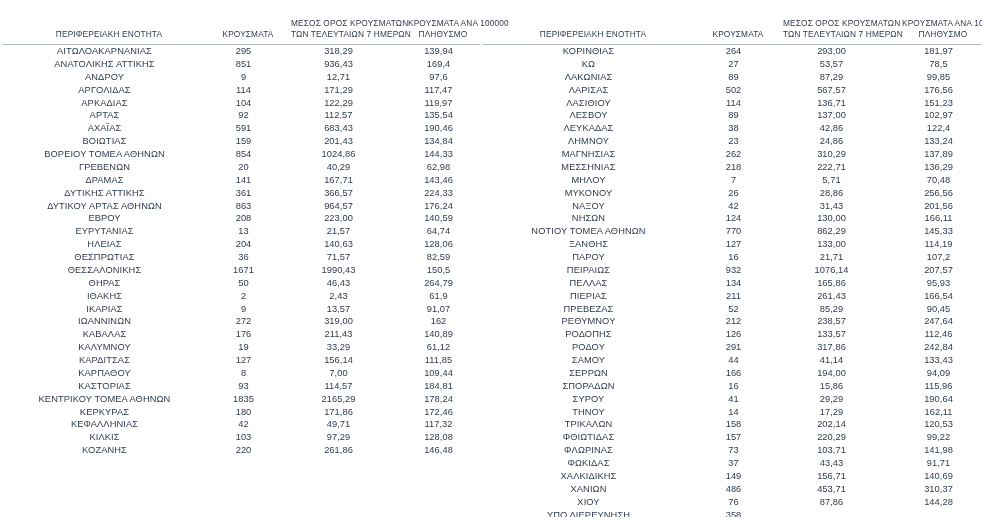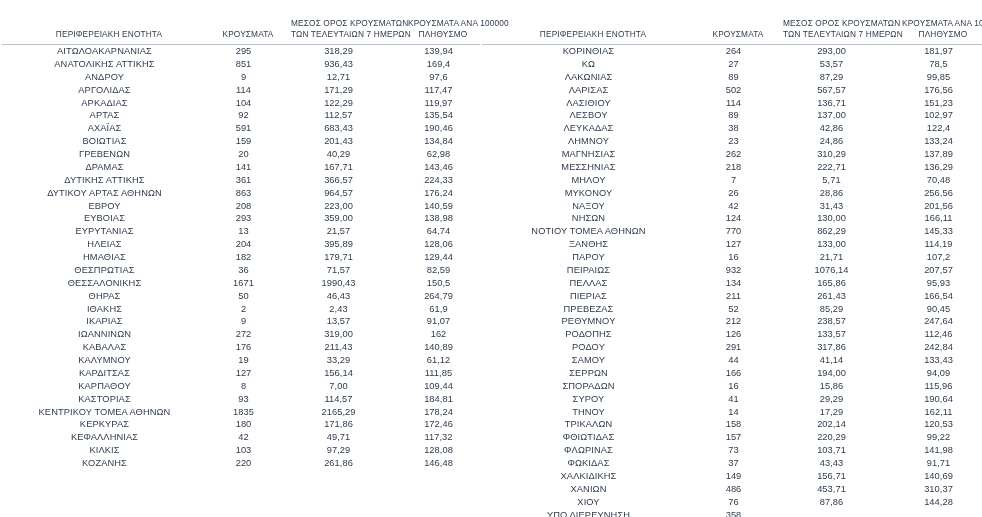--- a/index.html
+++ b/index.html
@@ -156,20 +156,26 @@
             <td class="num">683,43</td>
             <td class="num">190,46</td>
           </tr>
           <tr>
             <td class="name">ΒΟΙΩΤΙΑΣ</td>
             <td class="num">159</td>
             <td class="num">201,43</td>
             <td class="num">134,84</td>
           </tr>
           <tr>
+            <td class="name">ΒΟΡΕΙΟΥ ΤΟΜΕΑ ΑΘΗΝΩΝ</td>
+            <td class="num">854</td>
+            <td class="num">1024,86</td>
+            <td class="num">144,33</td>
+          </tr>
+          <tr>
             <td class="name">ΓΡΕΒΕΝΩΝ</td>
             <td class="num">20</td>
             <td class="num">40,29</td>
             <td class="num">62,98</td>
           </tr>
           <tr>
             <td class="name">ΔΡΑΜΑΣ</td>
             <td class="num">141</td>
             <td class="num">167,71</td>
             <td class="num">143,46</td>
@@ -186,42 +192,30 @@
             <td class="num">964,57</td>
             <td class="num">176,24</td>
           </tr>
           <tr>
             <td class="name">ΕΒΡΟΥ</td>
             <td class="num">208</td>
             <td class="num">223,00</td>
             <td class="num">140,59</td>
           </tr>
           <tr>
-            <td class="name">ΕΥΒΟΙΑΣ</td>
-            <td class="num">293</td>
-            <td class="num">359,00</td>
-            <td class="num">138,98</td>
-          </tr>
-          <tr>
             <td class="name">ΕΥΡΥΤΑΝΙΑΣ</td>
             <td class="num">13</td>
             <td class="num">21,57</td>
             <td class="num">64,74</td>
           </tr>
           <tr>
             <td class="name">ΗΛΕΙΑΣ</td>
             <td class="num">204</td>
-            <td class="num">395,89</td>
+            <td class="num">140,63</td>
             <td class="num">128,06</td>
-          </tr>
-          <tr>
-            <td class="name">ΗΜΑΘΙΑΣ</td>
-            <td class="num">182</td>
-            <td class="num">179,71</td>
-            <td class="num">129,44</td>
           </tr>
           <tr>
             <td class="name">ΘΕΣΠΡΩΤΙΑΣ</td>
             <td class="num">36</td>
             <td class="num">71,57</td>
             <td class="num">82,59</td>
           </tr>
           <tr>
             <td class="name">ΘΕΣΣΑΛΟΝΙΚΗΣ</td>
             <td class="num">1671</td>

